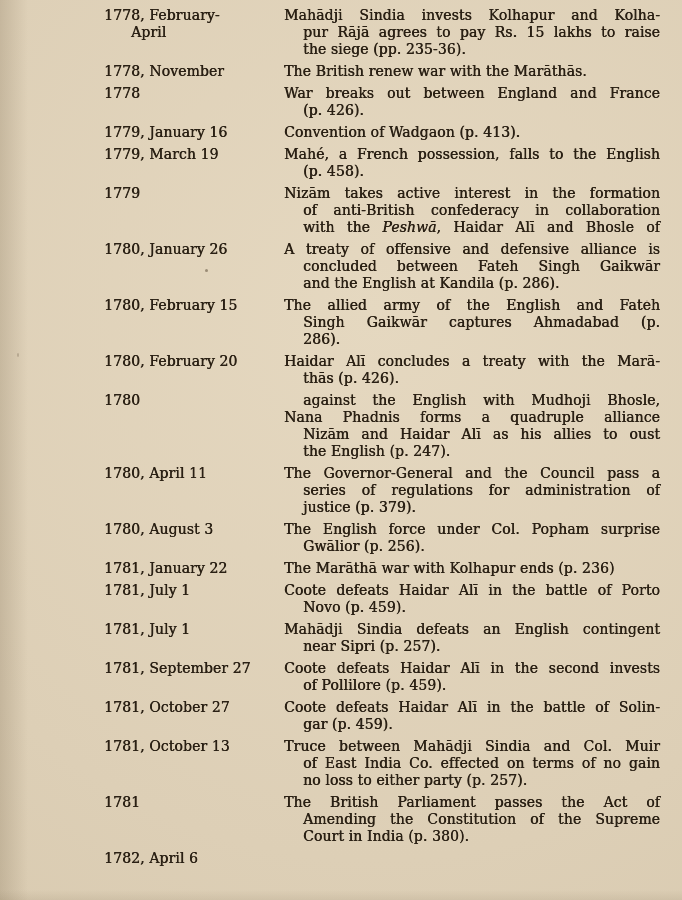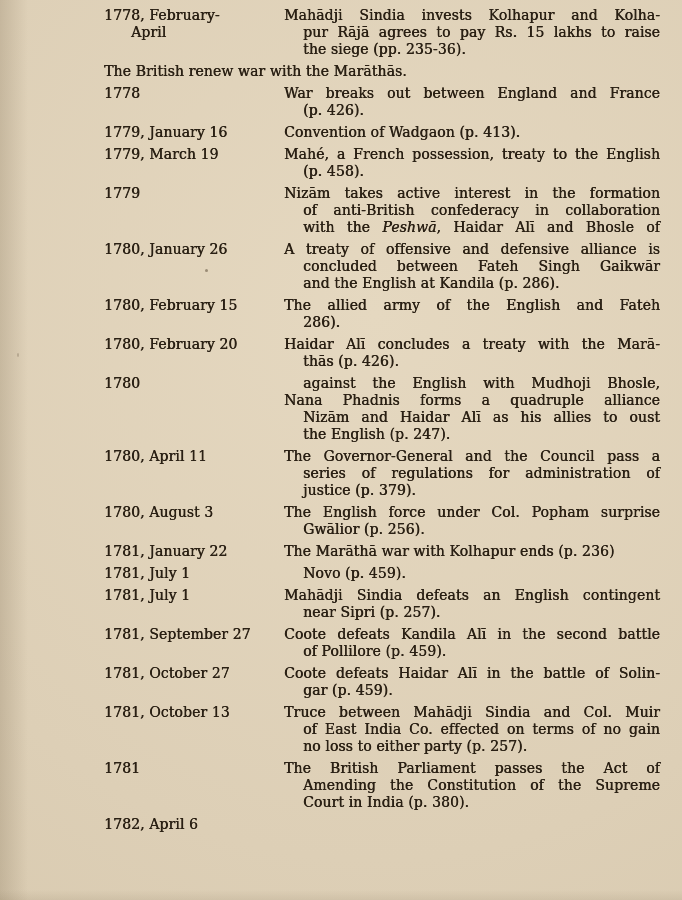--- a/index.html
+++ b/index.html
@@ -59,20 +59,23 @@
           <div class="line date-line">1778, February-</div>
           <div class="line date-line cont">April</div>
         </div>
         <div class="desc-col">
           <div class="line desc-line just">Mahādji Sindia invests Kolhapur and Kolha-</div>
           <div class="line desc-line cont just">pur Rājā agrees to pay Rs. 15 lakhs to raise</div>
           <div class="line desc-line cont">the siege (pp. 235-36).</div>
         </div>
       </div>
       <div class="entry">
+        <div class="date-col">
+          <div class="line date-line">1778, November</div>
+        </div>
         <div class="desc-col">
           <div class="line desc-line">The British renew war with the Marāthās.</div>
         </div>
       </div>
       <div class="entry">
         <div class="date-col">
           <div class="line date-line">1778</div>
         </div>
         <div class="desc-col">
           <div class="line desc-line just">War breaks out between England and France</div>
@@ -85,21 +88,21 @@
         </div>
         <div class="desc-col">
           <div class="line desc-line">Convention of Wadgaon (p. 413).</div>
         </div>
       </div>
       <div class="entry">
         <div class="date-col">
           <div class="line date-line">1779, March 19</div>
         </div>
         <div class="desc-col">
-          <div class="line desc-line just">Mahé, a French possession, treaty to the English</div>
+          <div class="line desc-line just">Mahé, a French possession, falls to the English</div>
           <div class="line desc-line cont">(p. 458).</div>
         </div>
       </div>
       <div class="entry">
         <div class="date-col">
           <div class="line date-line">1779</div>
         </div>
         <div class="desc-col">
           <div class="line desc-line just">Nizām takes active interest in the formation</div>
           <div class="line desc-line cont just">of anti-British confederacy in collaboration</div>
@@ -115,20 +118,21 @@
           <div class="line desc-line cont just">concluded between Fateh Singh Gaikwār</div>
           <div class="line desc-line cont">and the English at Kandila (p. 286).</div>
         </div>
       </div>
       <div class="entry">
         <div class="date-col">
           <div class="line date-line">1780, February 15</div>
         </div>
         <div class="desc-col">
           <div class="line desc-line just">The allied army of the English and Fateh</div>
+          <div class="line desc-line cont just">Singh Gaikwār captures Ahmadabad (p.</div>
           <div class="line desc-line cont">286).</div>
         </div>
       </div>
       <div class="entry">
         <div class="date-col">
           <div class="line date-line">1780, February 20</div>
         </div>
         <div class="desc-col">
           <div class="line desc-line just">Haidar Alī concludes a treaty with the Marā-</div>
           <div class="line desc-line cont">thās (p. 426).</div>
@@ -170,38 +174,39 @@
         </div>
         <div class="desc-col">
           <div class="line desc-line">The Marāthā war with Kolhapur ends (p. 236)</div>
         </div>
       </div>
       <div class="entry">
         <div class="date-col">
           <div class="line date-line">1781, July 1</div>
         </div>
         <div class="desc-col">
+          <div class="line desc-line just">Coote defeats Haidar Alī in the battle of Porto</div>
           <div class="line desc-line cont">Novo (p. 459).</div>
         </div>
       </div>
       <div class="entry">
         <div class="date-col">
           <div class="line date-line">1781, July 1</div>
         </div>
         <div class="desc-col">
           <div class="line desc-line just">Mahādji Sindia defeats an English contingent</div>
           <div class="line desc-line cont">near Sipri (p. 257).</div>
         </div>
       </div>
       <div class="entry">
         <div class="date-col">
           <div class="line date-line">1781, September 27</div>
         </div>
         <div class="desc-col">
-          <div class="line desc-line just">Coote defeats Kandila Alī in the second battle</div>
+          <div class="line desc-line just">Coote defeats Haidar Alī in the second invests</div>
           <div class="line desc-line cont">of Pollilore (p. 459).</div>
         </div>
       </div>
       <div class="entry">
         <div class="date-col">
           <div class="line date-line">1781, October 27</div>
         </div>
         <div class="desc-col">
           <div class="line desc-line just">Coote defeats Haidar Alī in the battle of Solin-</div>
           <div class="line desc-line cont">gar (p. 459).</div>

